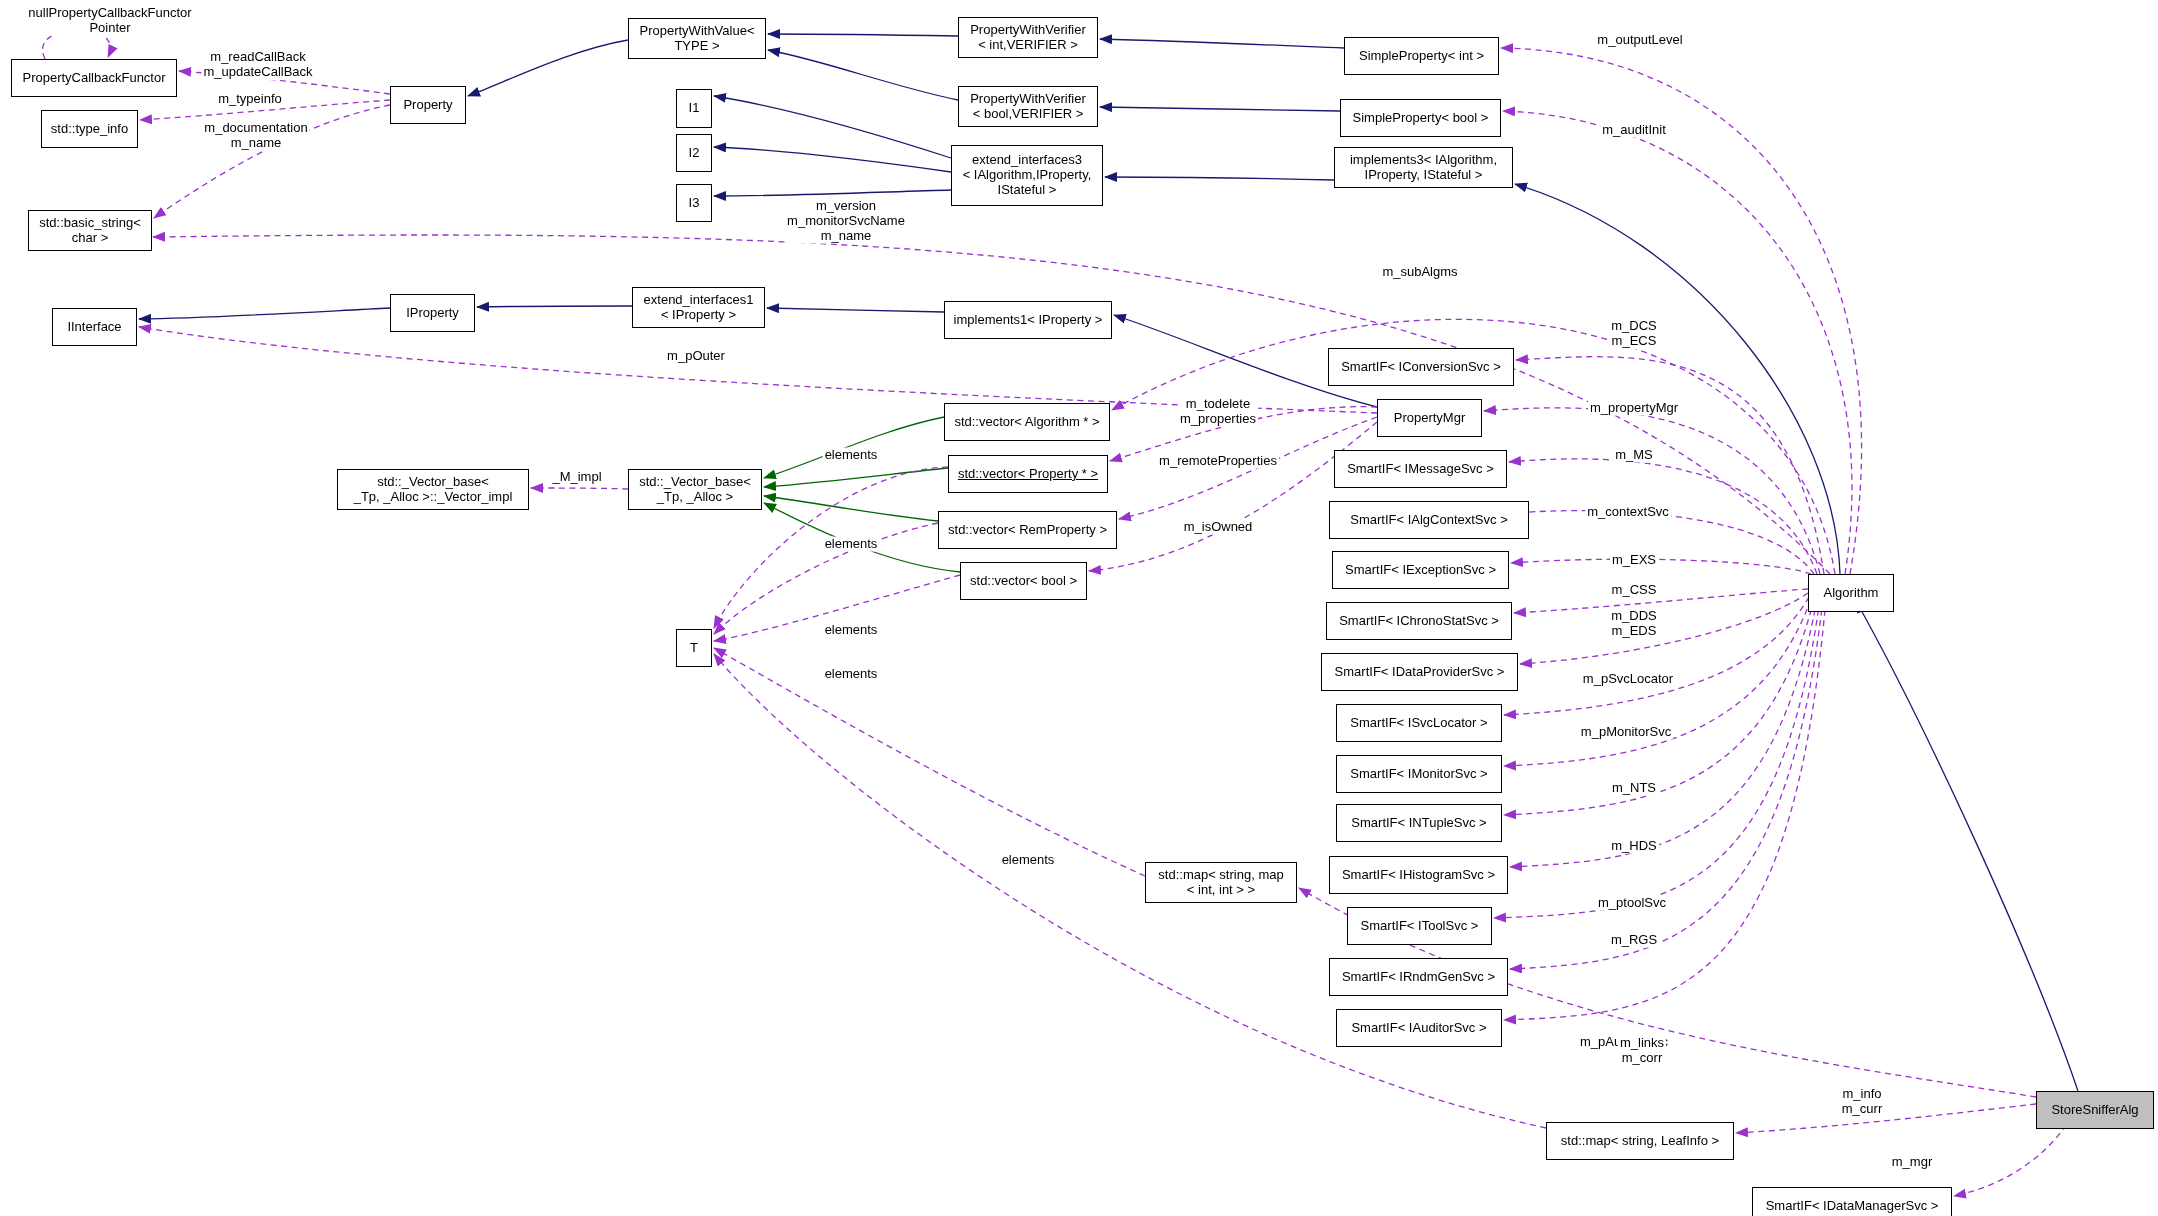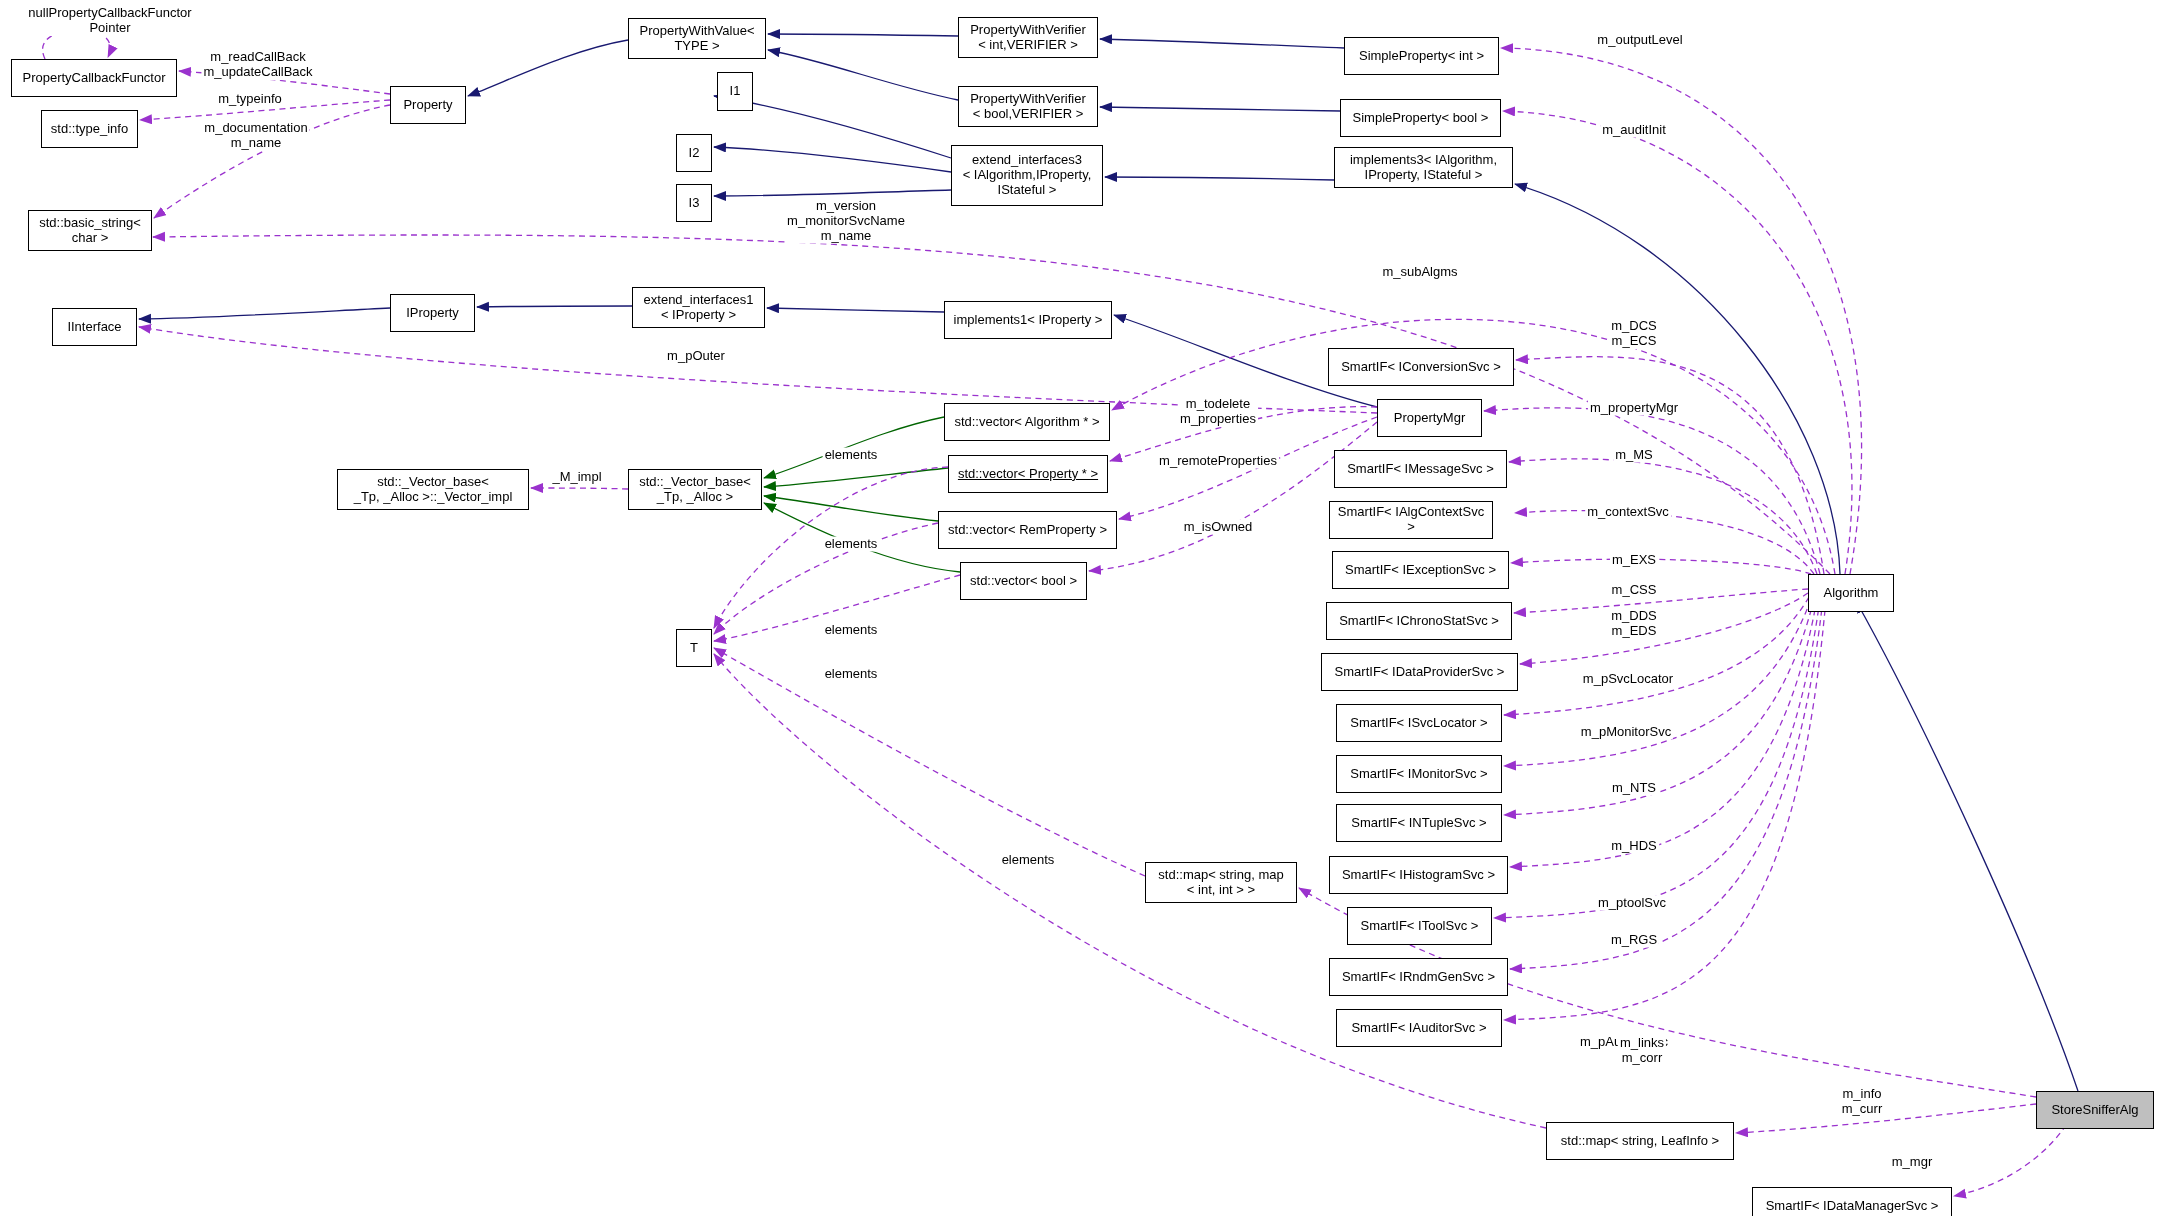--- a/index.html
+++ b/index.html
@@ -91,21 +91,21 @@
 <div class="node" style="left: 11px; top: 59px; width: 166px; height: 25px;">PropertyCallbackFunctor</div>
     <div class="node" style="left: 390px; top: 86px; width: 76px; height: 25px;">Property</div>
     <div class="node" style="left: 41px; top: 110px; width: 97px; height: 25px;">std::type_info</div>
     <div class="node" style="left: 28px; top: 210px; width: 124px; height: 41px;">std::basic_string&lt;
 char &gt;</div>
     <div class="node" style="left: 628px; top: 18px; width: 138px; height: 41px;">PropertyWithValue&lt;
 TYPE &gt;</div>
     <div class="node" style="left: 958px; top: 17px; width: 140px; height: 41px;">PropertyWithVerifier
 &lt; int,VERIFIER &gt;</div>
     <div class="node" style="left: 1344px; top: 37px; width: 155px; height: 25px;">SimpleProperty&lt; int &gt;</div>
-    <div class="node" style="left: 676px; top: 72px; width: 36px; height: 39px; margin-left: 41px;">I1</div>
+    <div class="node" style="left: 676px; top: 89px; width: 36px; height: 39px;">I1</div>
     <div class="node" style="left: 958px; top: 86px; width: 140px; height: 41px;">PropertyWithVerifier
 &lt; bool,VERIFIER &gt;</div>
     <div class="node" style="left: 1340px; top: 99px; width: 161px; height: 25px;">SimpleProperty&lt; bool &gt;</div>
     <div class="node" style="left: 676px; top: 134px; width: 36px; height: 25px;">I2</div>
     <div class="node" style="left: 951px; top: 145px; width: 152px; height: 61px;">extend_interfaces3
 &lt; IAlgorithm,IProperty,
 IStateful &gt;</div>
     <div class="node" style="left: 1334px; top: 147px; width: 179px; height: 41px;">implements3&lt; IAlgorithm,
 IProperty, IStateful &gt;</div>
     <div class="node" style="left: 676px; top: 184px; width: 36px; height: 25px;">I3</div>
@@ -116,21 +116,21 @@
     <div class="node" style="left: 944px; top: 301px; width: 168px; height: 25px;">implements1&lt; IProperty &gt;</div>
     <div class="node" style="left: 1328px; top: 348px; width: 186px; height: 25px;">SmartIF&lt; IConversionSvc &gt;</div>
     <div class="node" style="left: 944px; top: 403px; width: 166px; height: 25px;">std::vector&lt; Algorithm * &gt;</div>
     <div class="node" style="left: 1377px; top: 399px; width: 105px; height: 25px;">PropertyMgr</div>
     <div class="node" style="left: 337px; top: 469px; width: 192px; height: 41px;">std::_Vector_base&lt;
 _Tp, _Alloc &gt;::_Vector_impl</div>
     <div class="node" style="left: 628px; top: 469px; width: 134px; height: 41px;">std::_Vector_base&lt;
 _Tp, _Alloc &gt;</div>
     <div class="node" style="left: 948px; top: 455px; width: 160px; height: 25px; text-decoration: underline;">std::vector&lt; Property * &gt;</div>
     <div class="node" style="left: 1334px; top: 450px; width: 173px; height: 25px;">SmartIF&lt; IMessageSvc &gt;</div>
-    <div class="node" style="left: 1329px; top: 501px; width: 164px; height: 25px;">SmartIF&lt; IAlgContextSvc &gt;</div>
+    <div class="node" style="left: 1329px; top: 501px; width: 200px; height: 25px;">SmartIF&lt; IAlgContextSvc &gt;</div>
     <div class="node" style="left: 938px; top: 511px; width: 179px; height: 25px;">std::vector&lt; RemProperty &gt;</div>
     <div class="node" style="left: 1332px; top: 551px; width: 177px; height: 25px;">SmartIF&lt; IExceptionSvc &gt;</div>
     <div class="node" style="left: 1326px; top: 602px; width: 186px; height: 25px;">SmartIF&lt; IChronoStatSvc &gt;</div>
     <div class="node" style="left: 960px; top: 562px; width: 127px; height: 25px;">std::vector&lt; bool &gt;</div>
     <div class="node" style="left: 1321px; top: 653px; width: 197px; height: 25px;">SmartIF&lt; IDataProviderSvc &gt;</div>
     <div class="node" style="left: 676px; top: 629px; width: 36px; height: 25px;">T</div>
     <div class="node" style="left: 1336px; top: 704px; width: 166px; height: 25px;">SmartIF&lt; ISvcLocator &gt;</div>
     <div class="node" style="left: 1336px; top: 755px; width: 166px; height: 25px;">SmartIF&lt; IMonitorSvc &gt;</div>
     <div class="node" style="left: 1336px; top: 804px; width: 166px; height: 25px;">SmartIF&lt; INTupleSvc &gt;</div>
     <div class="node" style="left: 1329px; top: 856px; width: 179px; height: 25px;">SmartIF&lt; IHistogramSvc &gt;</div>

